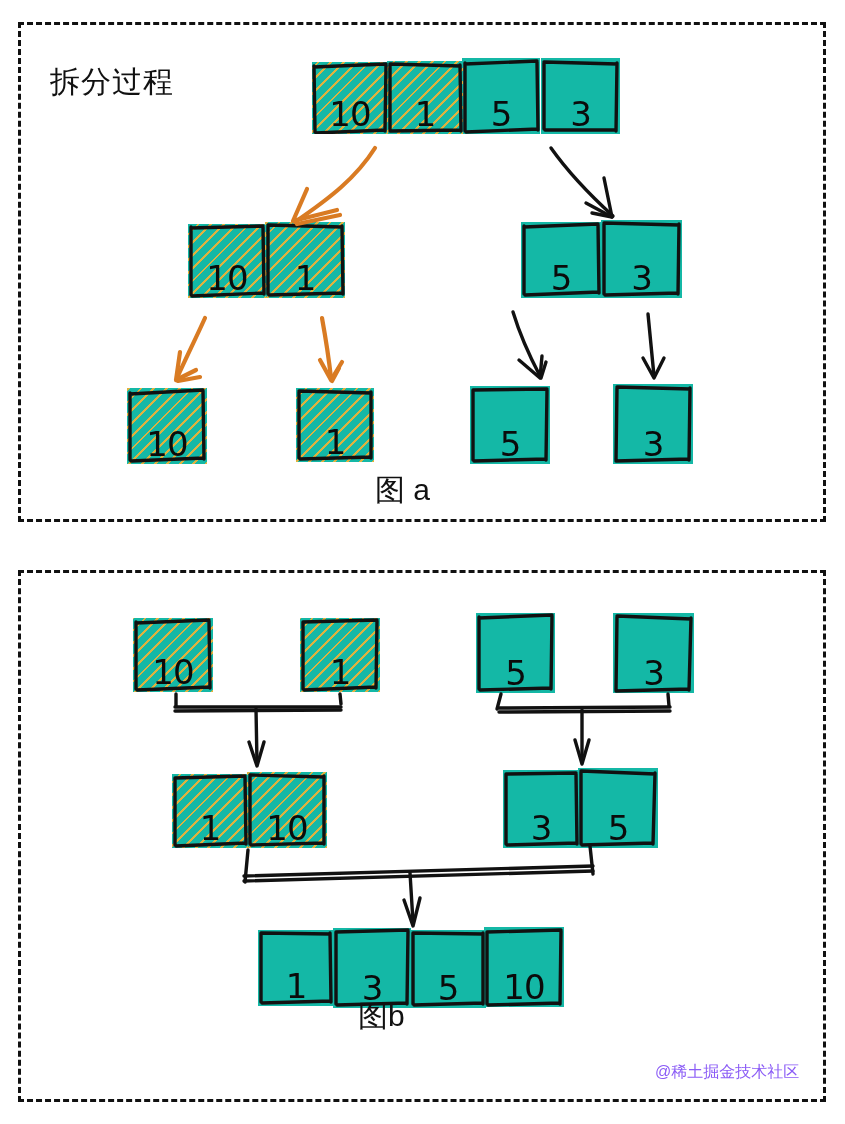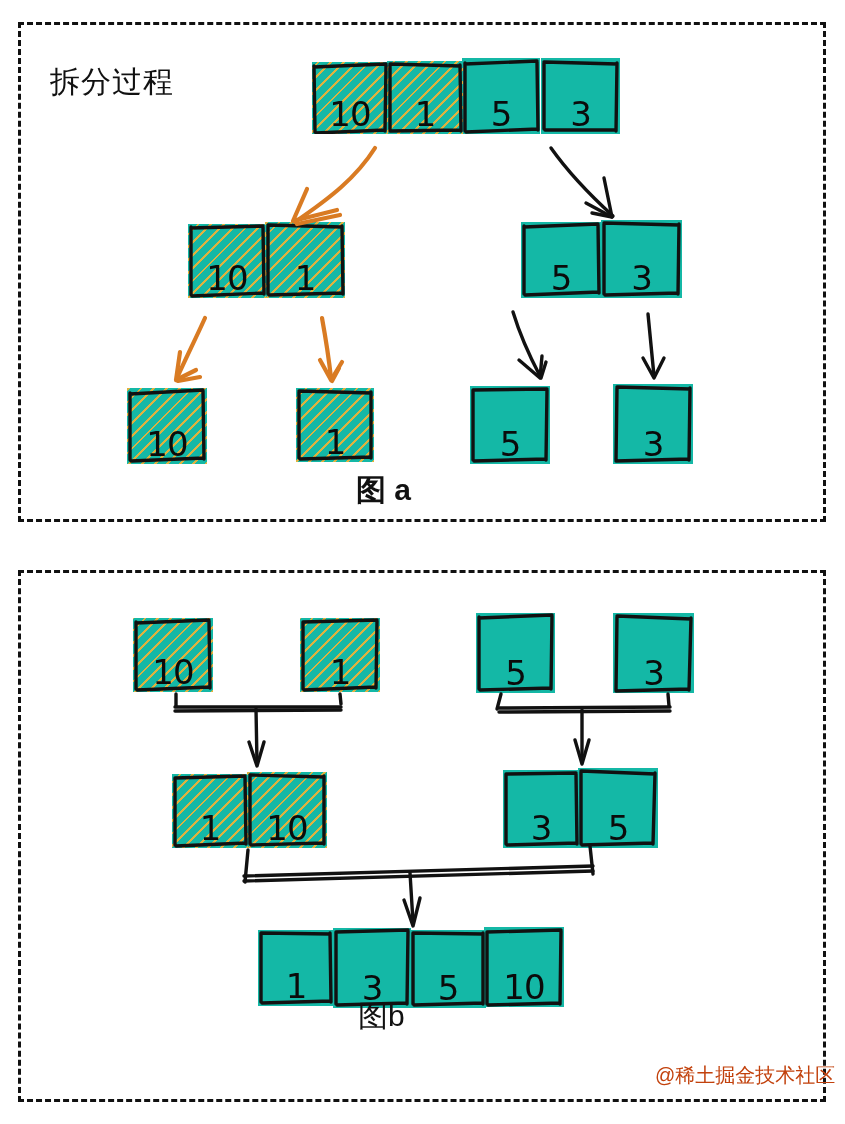--- a/index.html
+++ b/index.html
@@ -34,22 +34,22 @@
     white-space: nowrap;
   }
   .fig-caption {
     position: absolute;
     font-size: 30px;
     color: #111111;
     white-space: nowrap;
   }
   .watermark {
     position: absolute;
-    font-size: 20px;
-    color: #c2410c;
+    font-size: 16px;
+    color: #8b5cf6;
     white-space: nowrap;
   }
 
   
   .box {
     position: absolute;
     box-sizing: border-box;
     display: flex;
     align-items: flex-end;
     justify-content: center;
@@ -213,21 +213,21 @@
   <div class="box plain" style="left:613px; top:384px; width:80px; height:80px;">
 
     <div class="frame">
       <svg viewBox="0 0 80 80" preserveAspectRatio="none" width="100%" height="100%">
         <path d="M4,3 L77,5 M77,4 L76,76 M76,75 L3,77 M3,76 L4,4" fill="none" stroke="#111" stroke-width="3.4" stroke-linecap="round"></path>
       </svg>
     </div>
     <span class="val">3</span>
   </div>
 
-  <div class="fig-caption" style="left:356px; top:470px;font-weight:bold;">图 a</div>
+  <div class="fig-caption" style="left:375px; top:470px;">图 a</div>
 
   <div class="panel" id="panel-b"></div>
 
 
   <div class="box" style="left:133px; top:618px; width:80px; height:74px;">
     <div class="hatch"></div>
     <div class="frame">
       <svg viewBox="0 0 80 74" preserveAspectRatio="none" width="100%" height="100%">
         <path d="M3,5 L76,2 M76,3 L77,70 M77,69 L4,72 M3,71 L3,4" fill="none" stroke="#111" stroke-width="3.4" stroke-linecap="round"></path>
       </svg>

